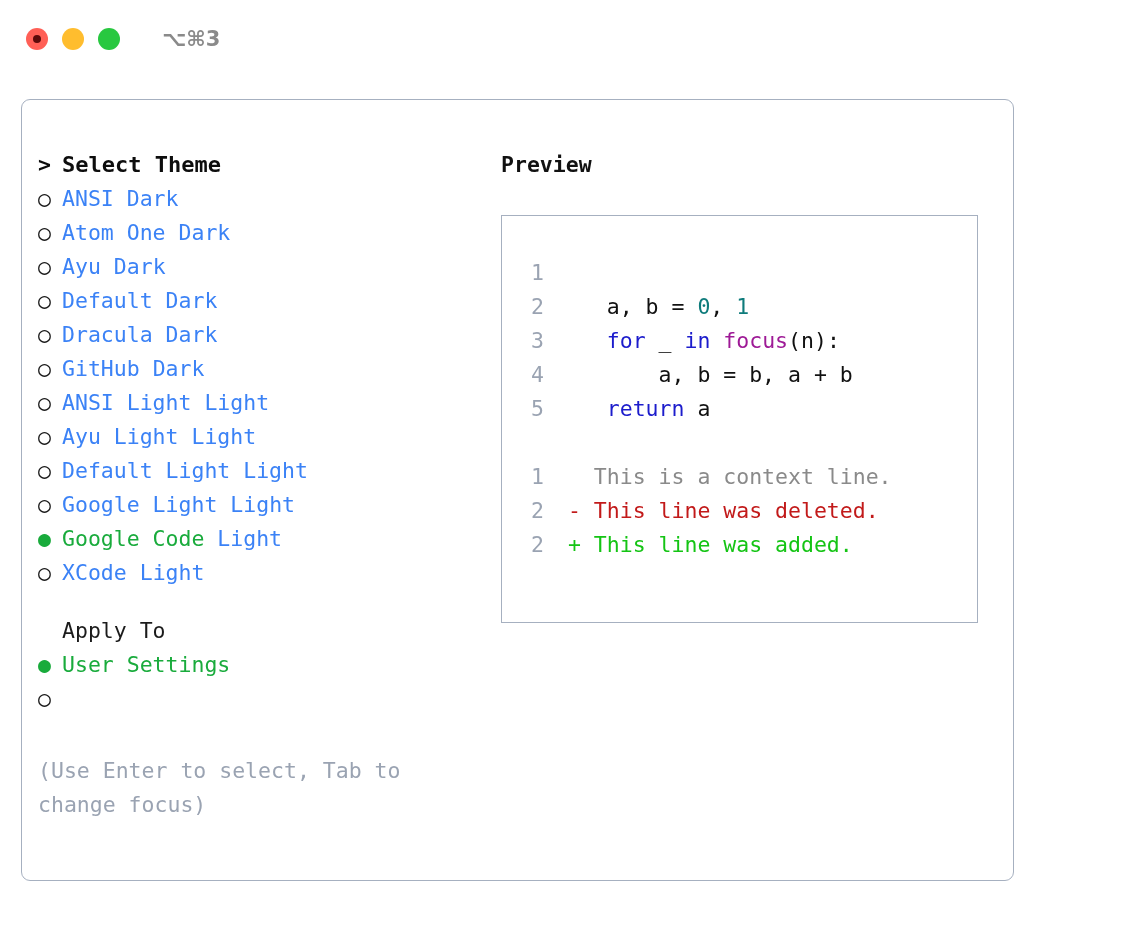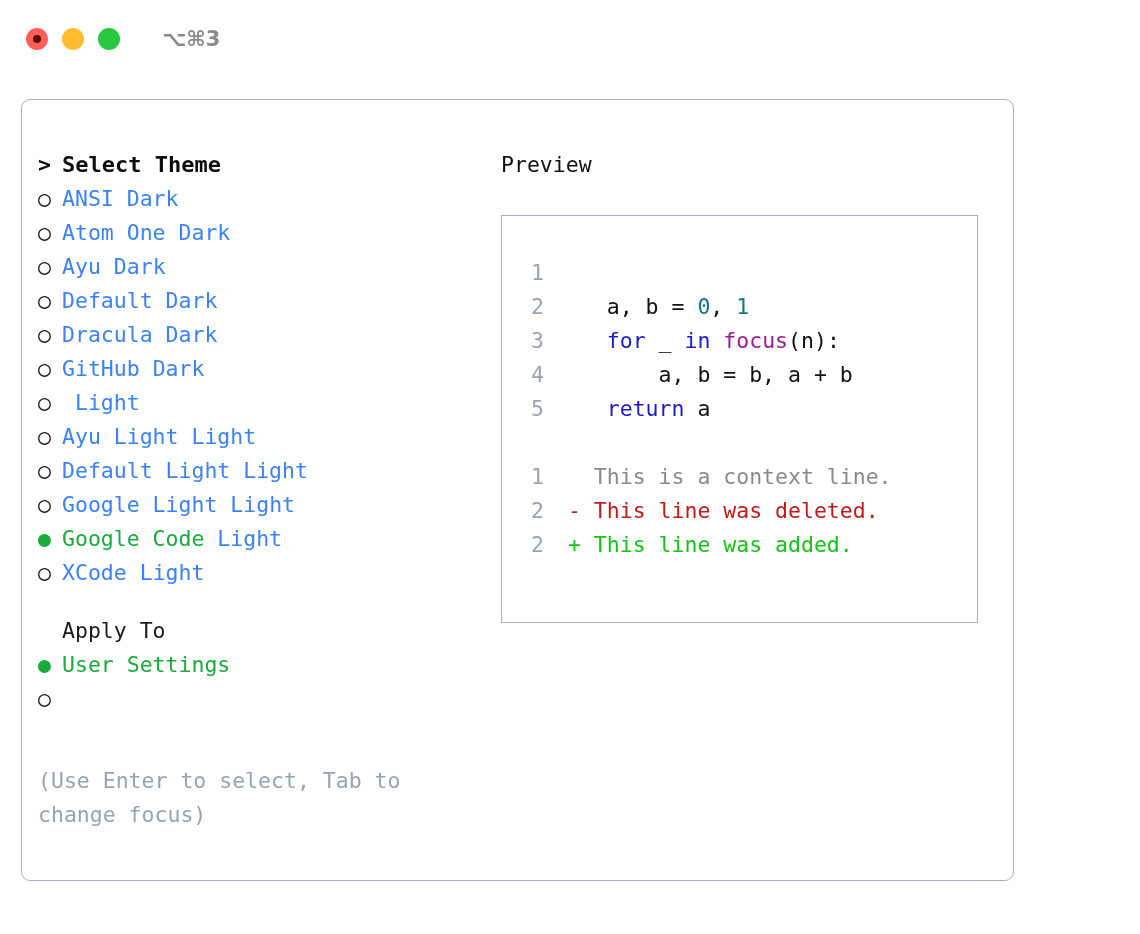--- a/index.html
+++ b/index.html
@@ -104,39 +104,39 @@
 
   .name { color: #3b82f6; }
   .name.green { color: #19ab3c; }
   .variant { color: #3b82f6; }
 
   .apply-head { color: #1b1b1b; }
 
   .spacer-24 { height: 24px; }
 
   .hint {
-    margin-top: 48px;
+    margin-top: 38px;
     font-size: 21.5px;
     line-height: 34px;
     color: #9aa3b2;
     width: 420px;
     white-space: pre-wrap;
   }
 
   
   .right-col {
     position: absolute;
     left: 479px; top: 48px;
     width: 490px;
   }
   .preview-title {
     font-size: 21.5px;
     line-height: 34px;
     color: #111111;
-    font-weight: 400;
+    font-weight: 700;
   }
   .preview-box {
     margin-top: 33px;
     width: 477px;
     height: 408px;
     border: 1.8px solid #a6b0c0;
     background: #ffffff;
     padding: 40px 0 0 12px;
   }
 
@@ -189,21 +189,21 @@
           <span class="marker">&gt;</span><span>Select Theme</span>
         </div>
 
         <div id="theme-list">
             <div class="row"><span class="marker">○</span><span class="name">ANSI</span><span> </span><span class="variant">Dark</span></div>
             <div class="row"><span class="marker">○</span><span class="name">Atom One</span><span> </span><span class="variant">Dark</span></div>
             <div class="row"><span class="marker">○</span><span class="name">Ayu</span><span> </span><span class="variant">Dark</span></div>
             <div class="row"><span class="marker">○</span><span class="name">Default</span><span> </span><span class="variant">Dark</span></div>
             <div class="row"><span class="marker">○</span><span class="name">Dracula</span><span> </span><span class="variant">Dark</span></div>
             <div class="row"><span class="marker">○</span><span class="name">GitHub</span><span> </span><span class="variant">Dark</span></div>
-            <div class="row"><span class="marker">○</span><span> </span><span class="variant">Light</span></div>
+            <div class="row"><span class="marker">○</span><span class="name">ANSI Light</span><span> </span><span class="variant">Light</span></div>
             <div class="row"><span class="marker">○</span><span class="name">Ayu Light</span><span> </span><span class="variant">Light</span></div>
             <div class="row"><span class="marker">○</span><span class="name">Default Light</span><span> </span><span class="variant">Light</span></div>
             <div class="row"><span class="marker">○</span><span class="name">Google Light</span><span> </span><span class="variant">Light</span></div>
             <div class="row"><span class="marker sel">●</span><span class="name green">Google Code</span><span> </span><span class="variant">Light</span></div>
             <div class="row"><span class="marker">○</span><span class="name">XCode</span><span> </span><span class="variant">Light</span></div>
           </div>
 
         <div class="spacer-24"></div>
 
         <div class="row">

